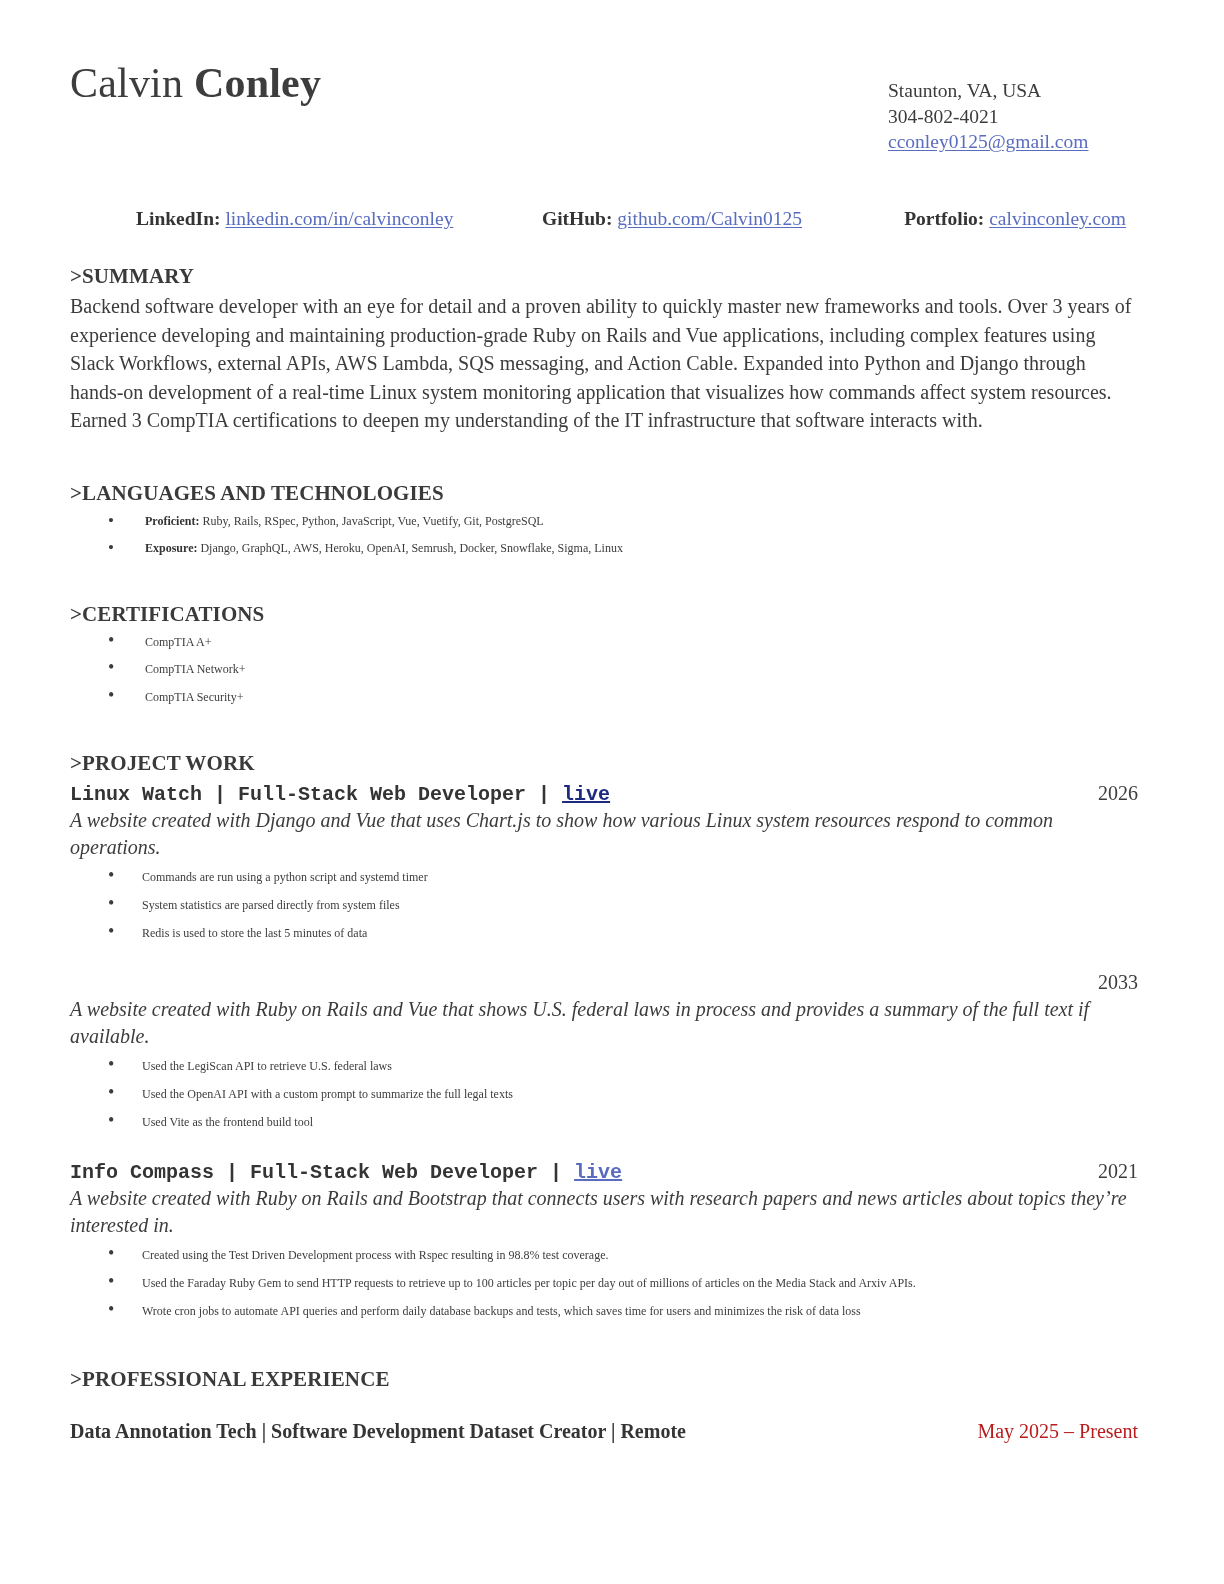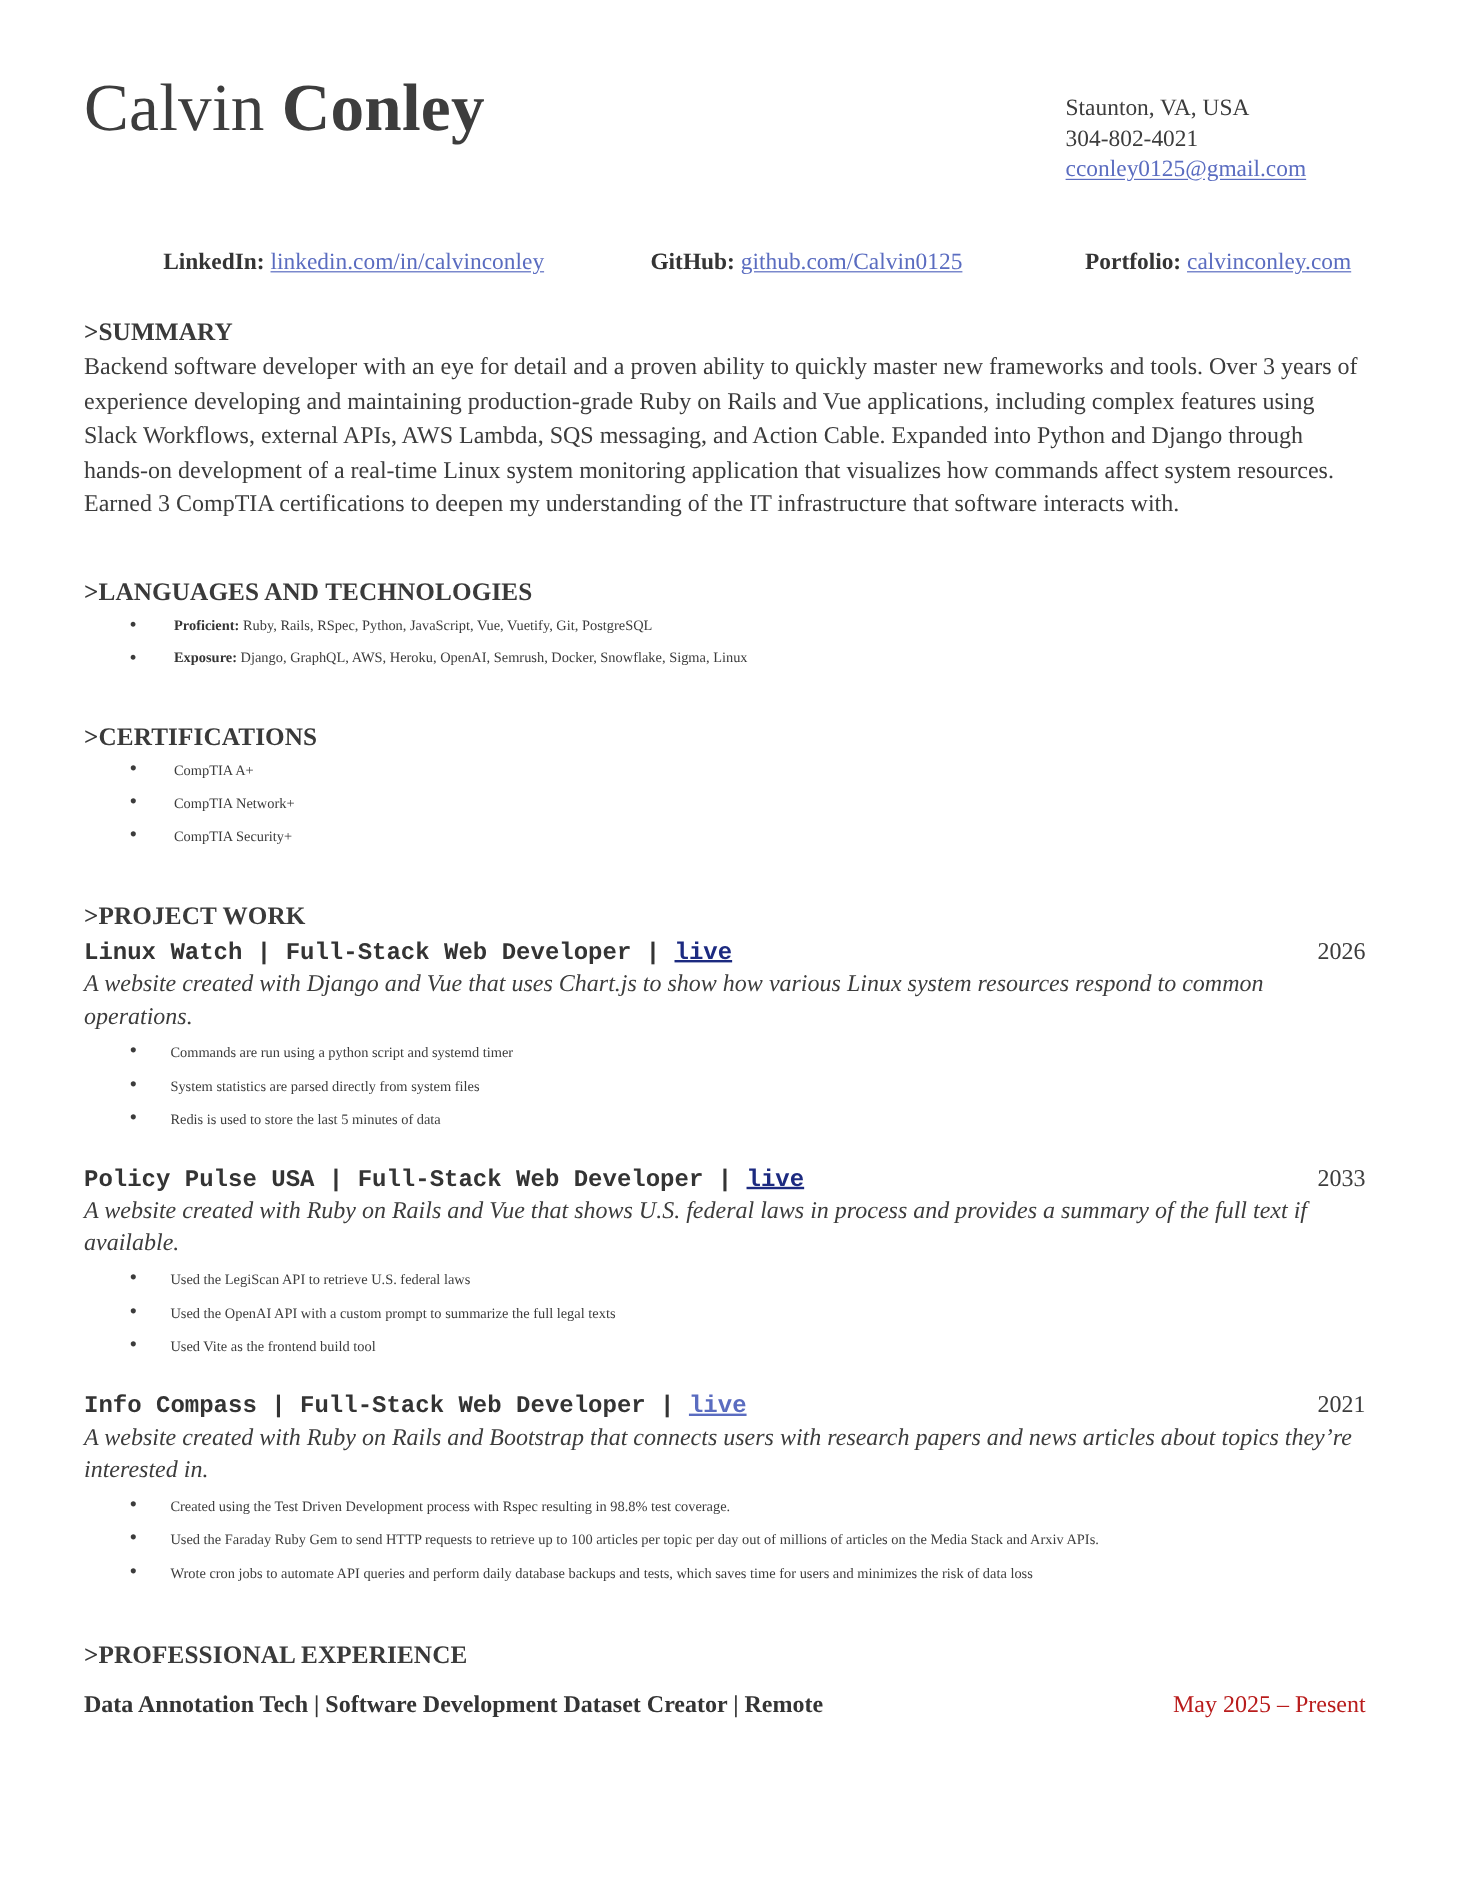--- a/index.html
+++ b/index.html
@@ -31,21 +31,21 @@
 
   
   .header {
     position: relative;
     height: 120px;
   }
   .name {
     position: absolute;
     left: 0;
     top: 62px;
-    font-size: 56px;
+    font-size: 42px;
     line-height: 1;
     letter-spacing: 0.2px;
     color: #3d3d3d;
     white-space: nowrap;
   }
   .name .first { font-weight: 400; }
   .name .last  { font-weight: 700; }
 
   .contact {
     position: absolute;
@@ -170,21 +170,21 @@
   }
   .proj-desc {
     font-style: italic;
     font-size: 20px;
     line-height: 27px;
     color: #3c3c3c;
     margin-top: 1px;
   }
 
   
-  .job { margin-top: 16px; }
+  .job { margin-top: 26px; }
   .job-head {
     position: relative;
     font-size: 20px;
     line-height: 26px;
     font-weight: 700;
     color: #343434;
     height: 26px;
   }
   .job-head .period {
     position: absolute;
@@ -261,22 +261,20 @@
         <div class="proj-desc">A website created with Django and Vue that uses Chart.js to show how various Linux system resources respond to common operations.</div>
         <ul class="bullets proj">
           <li>Commands are run using a python script and systemd timer</li>
           <li>System statistics are parsed directly from system files</li>
           <li>Redis is used to store the last 5 minutes of data</li>
         </ul>
       </div>
 
       <div class="project">
         <div class="proj-head">
-          <span class="title"><span>Policy Pulse USA | Full-Stack Web Developer |</span>
-          <a class="link-dark" href="#">live</a></span>
           <span class="year">2033</span>
         </div>
         <div class="proj-desc">A website created with Ruby on Rails and Vue that shows U.S. federal laws in process and provides a summary of the full text if available.</div>
         <ul class="bullets proj">
           <li>Used the LegiScan API to retrieve U.S. federal laws</li>
           <li>Used the OpenAI API with a custom prompt to summarize the full legal texts</li>
           <li>Used Vite as the frontend build tool</li>
         </ul>
       </div>
 

